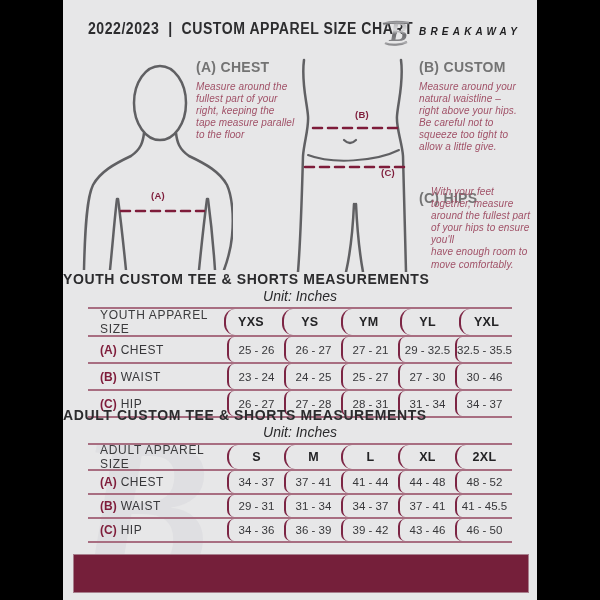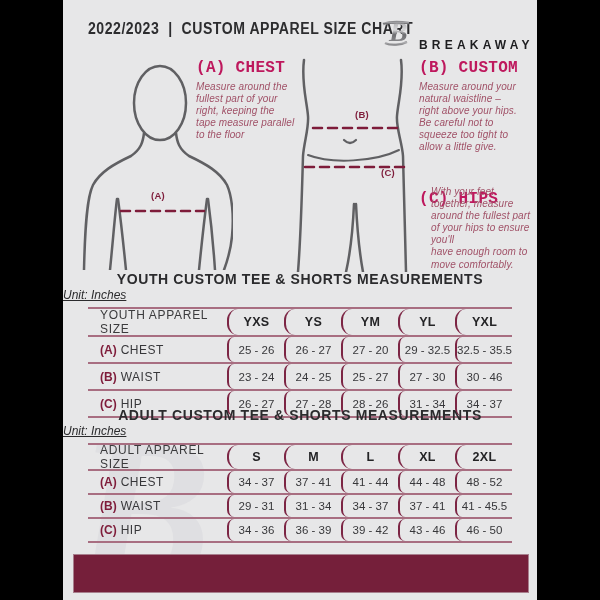--- a/index.html
+++ b/index.html
@@ -19,64 +19,64 @@
     font-family:"Liberation Serif", serif;font-weight:bold;font-style:italic;
     font-size:205px;line-height:1;color:#dfdfe2;user-select:none;
   }
   .hdr-title{
     position:absolute;left:25px;top:20px;z-index:2;
     font-size:16px;font-weight:bold;letter-spacing:.6px;color:#2d2d2f;
     transform:scaleX(.88);transform-origin:left top;white-space:pre;
   }
   .logo{position:absolute;left:318px;top:14px;z-index:2;}
   .brand{
-    position:absolute;left:356px;top:38px;z-index:2;
-    font-size:12px;font-weight:bold;letter-spacing:4.2px;color:#1e1e20;white-space:pre;
+    position:absolute;left:356px;top:26px;z-index:2;
+    font-size:10px;font-weight:bold;letter-spacing:4.2px;color:#1e1e20;white-space:pre;font-style:italic;
   }
   .fig{position:absolute;z-index:1;}
   .fig-upper{left:18px;top:58px;}
   .fig-lower{left:228px;top:58px;}
   .marker{
     position:absolute;z-index:2;font-size:9.5px;font-weight:bold;color:#7e1c3a;
     letter-spacing:.3px;
   }
   .marker.a{left:88px;top:190px;}
   .marker.b{left:292px;top:109px;}
   .marker.c{left:318px;top:167px;}
   .guide-h{
-    position:absolute;z-index:2;font-size:16px;font-weight:bold;
-    color:#be185d;letter-spacing:.3px;font-family:Liberation Mono, monospace;
+    position:absolute;z-index:2;font-size:14px;font-weight:bold;
+    color:#737373;letter-spacing:.3px;
   }
   .guide-b{
     position:absolute;z-index:2;font-size:10px;font-style:italic;
     color:#a15268;line-height:12.1px;letter-spacing:.1px;white-space:pre-line;
   }
   .gh-chest{left:133px;top:59px;}  .gb-chest{left:133px;top:81px;width:118px;}
   .gh-waist{left:356px;top:59px;}  .gb-waist{left:356px;top:81px;width:118px;}
   .gh-hips{left:356px;top:166px;margin-top:24px;}  .gb-hips{left:356px;top:186px;width:122px;margin-left:12px;}
   .sec-title{
-    position:absolute;left:0;width:474px;text-align:center;z-index:2;
+    position:absolute;left:0;width:474px;text-align:left;z-index:2;
     font-size:14px;font-weight:bold;letter-spacing:.6px;color:#2b2b2d;
   }
   .sec-title.youth{top:271px;}
   .sec-title.adult{top:407px;}
   .unit{
-    position:absolute;left:0;width:474px;text-align:left;z-index:2;
-    font-size:12px;font-style:italic;color:#2b2b2d;text-decoration:underline;
+    position:absolute;left:0;width:474px;text-align:center;z-index:2;
+    font-size:14px;font-style:italic;color:#2b2b2d;
   }
   .unit.youth{top:288px;}
   .unit.adult{top:424px;}
   .table{
     position:absolute;left:25px;width:424px;z-index:2;
     border-top:2px solid #a86e81;
   }
   .youth-table{top:307px;}
   .adult-table{top:443px;}
   .trow{display:flex;border-bottom:2px solid #a86e81;align-items:stretch;}
-  .youth-table .thead{height:26px;}
+  .youth-table .thead{height:26px;gap:6px;}
   .youth-table .trow:not(.thead){height:25px;}
   .adult-table .thead{height:24px;}
   .adult-table .trow:not(.thead){height:22px;}
   .lcell{
     width:139px;box-sizing:border-box;padding-left:12px;
     display:flex;align-items:center;
   }
   .vcell{
     width:57px;box-sizing:border-box;border-left:2px solid #7c2544;
     display:flex;align-items:center;justify-content:center;
@@ -176,21 +176,21 @@
       <div class="vcell th">YL</div>
       <div class="vcell th">YXL</div>
     </div>
     <div class="trow">
       <div class="lcell">
         <span class="pfx">(A)</span>
         <span class="rname">CHEST</span>
       </div>
       <div class="vcell val">25 - 26</div>
       <div class="vcell val">26 - 27</div>
-      <div class="vcell val">27 - 20</div>
+      <div class="vcell val">27 - 21</div>
       <div class="vcell val">29 - 32.5</div>
       <div class="vcell val">32.5 - 35.5</div>
     </div>
     <div class="trow">
       <div class="lcell">
         <span class="pfx">(B)</span>
         <span class="rname">WAIST</span>
       </div>
       <div class="vcell val">23 - 24</div>
       <div class="vcell val">24 - 25</div>
@@ -198,21 +198,21 @@
       <div class="vcell val">27 - 30</div>
       <div class="vcell val">30 - 46</div>
     </div>
     <div class="trow">
       <div class="lcell">
         <span class="pfx">(C)</span>
         <span class="rname">HIP</span>
       </div>
       <div class="vcell val">26 - 27</div>
       <div class="vcell val">27 - 28</div>
-      <div class="vcell val">28 - 26</div>
+      <div class="vcell val">28 - 31</div>
       <div class="vcell val">31 - 34</div>
       <div class="vcell val">34 - 37</div>
     </div>
   </div>
 
   <div class="sec-title adult">ADULT CUSTOM TEE &amp; SHORTS MEASUREMENTS</div>
   <div class="unit adult">Unit: Inches</div>
 
   <div class="table adult-table">
     <div class="trow thead">

